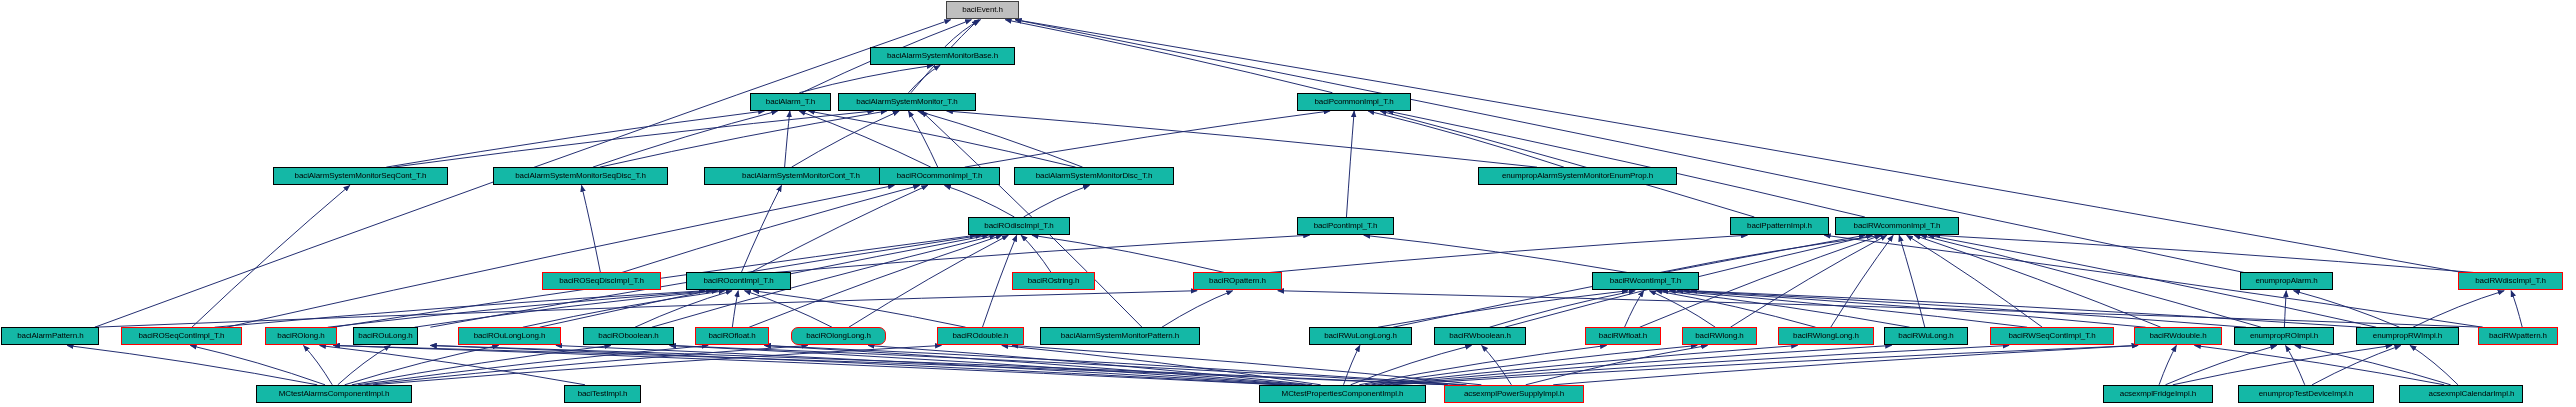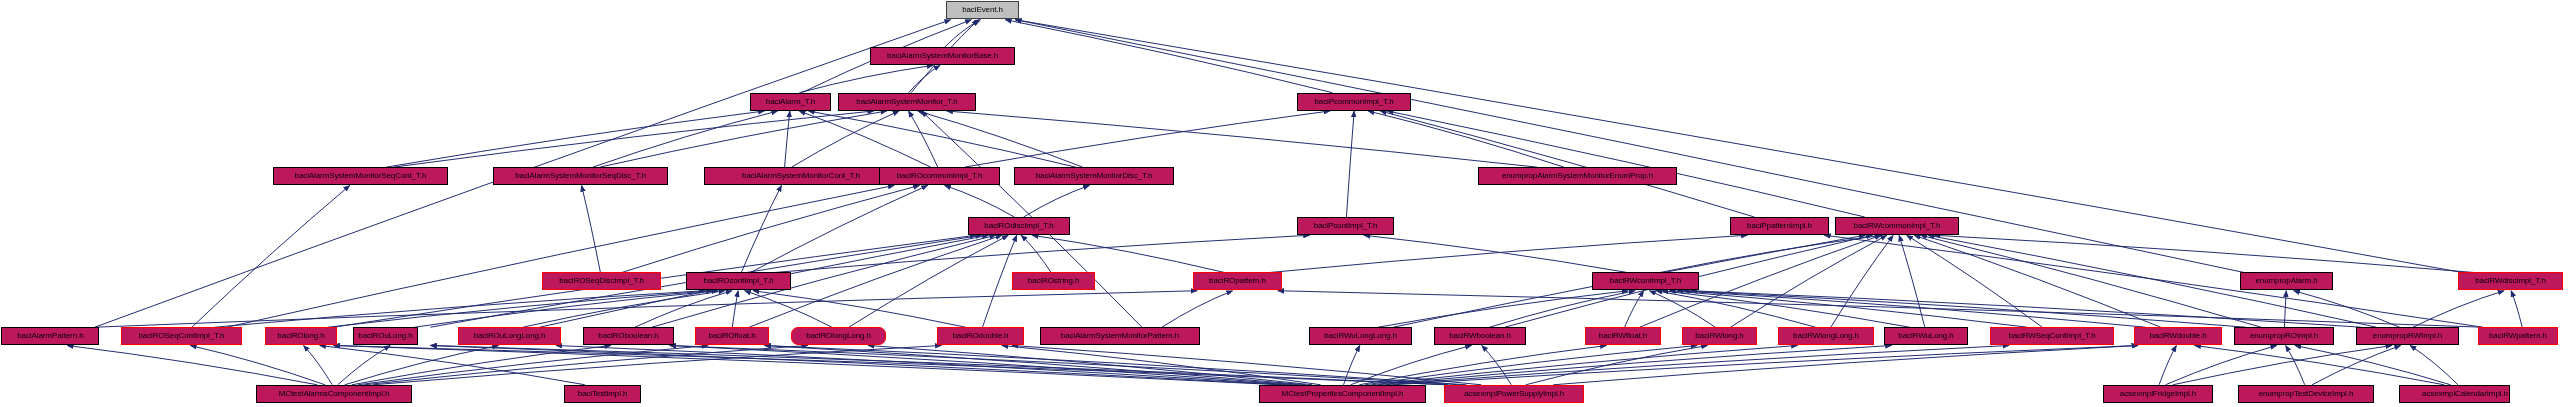--- a/index.html
+++ b/index.html
@@ -13,21 +13,21 @@
   }
   #edges{
     position:absolute;
     left:0;top:0;
     width:2576px;height:408px;
     pointer-events:none;
   }
   .node{
     position:absolute;
     box-sizing:border-box;
-    background:#be185d;
+    background:#14b8a6;
     border:0.7px solid #000000;
     display:flex;
     align-items:center;
     justify-content:center;
     white-space:nowrap;
     font-size:8px;
     line-height:1;
     color:#000000;
     letter-spacing:-0.1px;
     height:18px;
@@ -315,17 +315,17 @@
     </div>
     <div class="node red" style="left: 1444px; top: 385px; width: 140px;">
       <span class="lbl">acsexmplPowerSupplyImpl.h</span>
     </div>
     <div class="node" style="left: 2103px; top: 385px; width: 110px;">
       <span class="lbl">acsexmplFridgeImpl.h</span>
     </div>
     <div class="node" style="left: 2238px; top: 385px; width: 136px;">
       <span class="lbl">enumpropTestDeviceImpl.h</span>
     </div>
-    <div class="node" style="left: 2399px; top: 385px; width: 111px; padding-left: 21px;">
+    <div class="node" style="left: 2399px; top: 385px; width: 124px; padding-left: 21px;">
       <span class="lbl">acsexmplCalendarImpl.h</span>
     </div>
   </div>
 
 
 </body></html>

